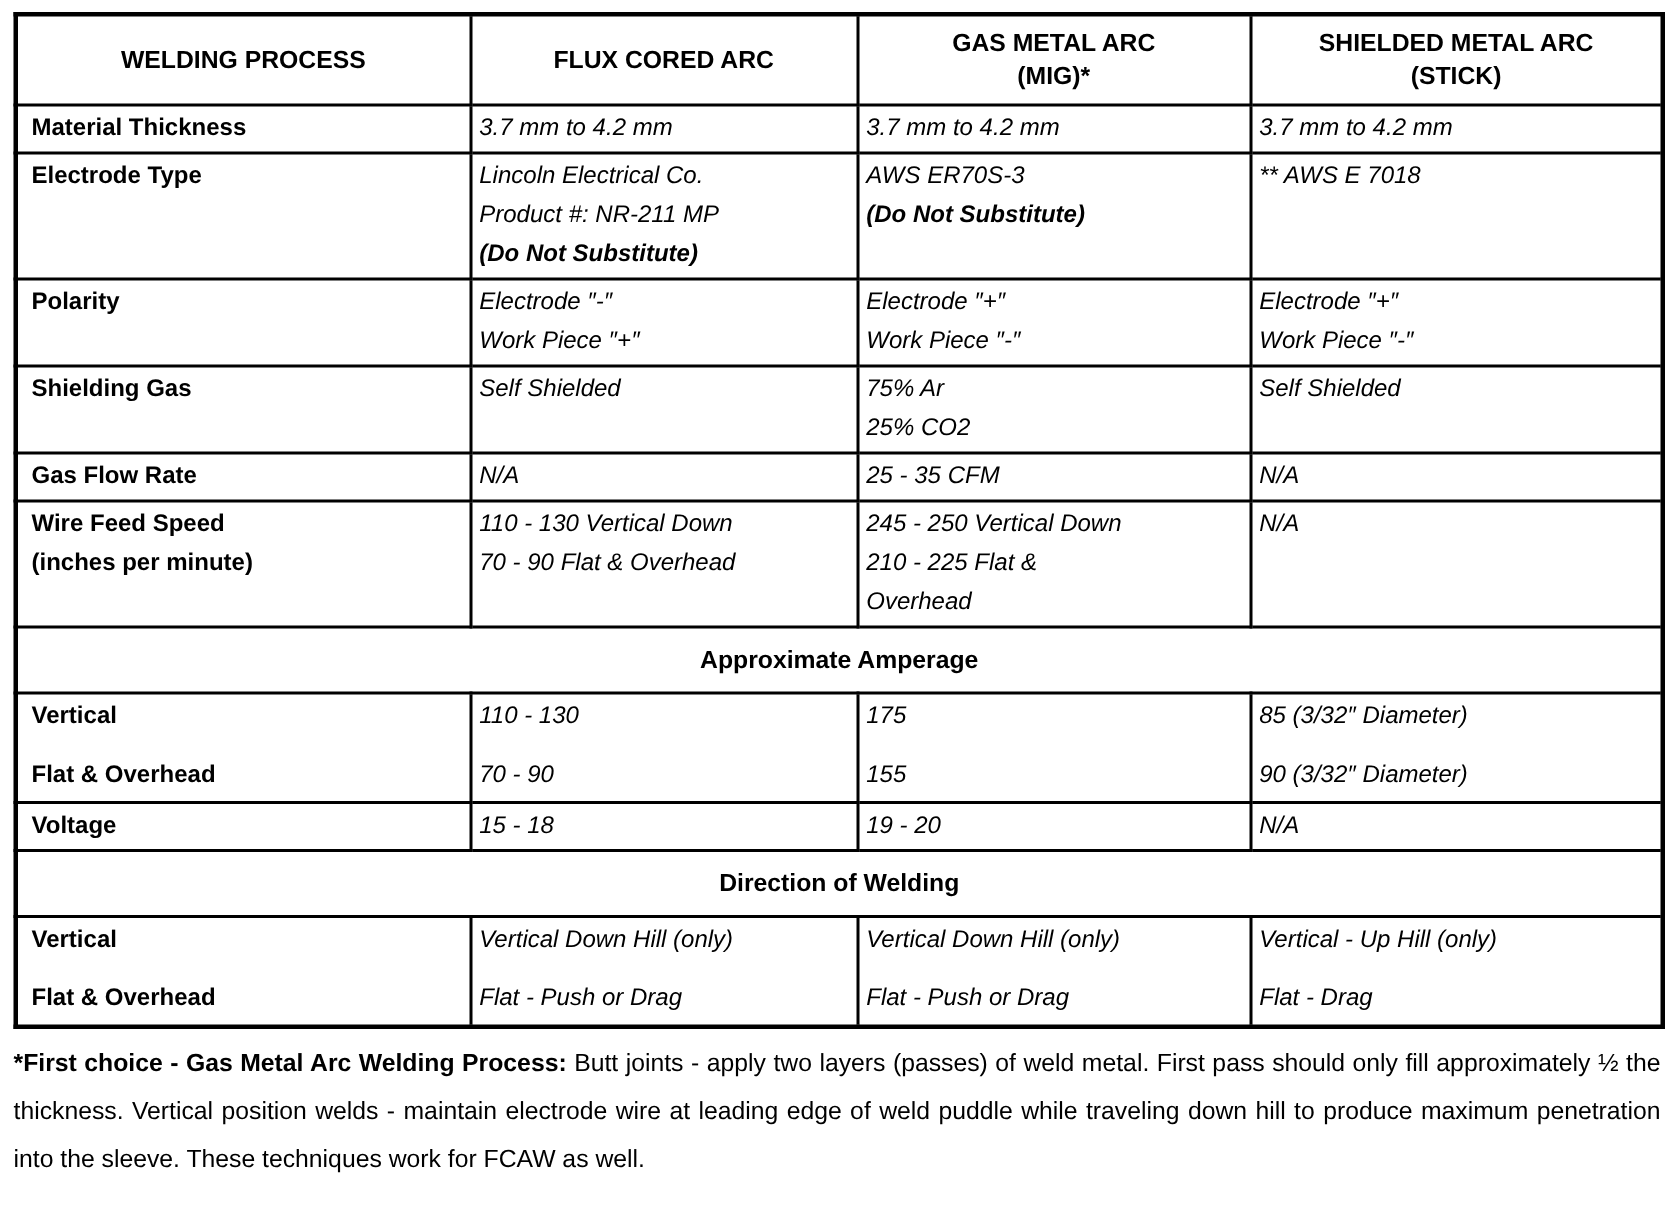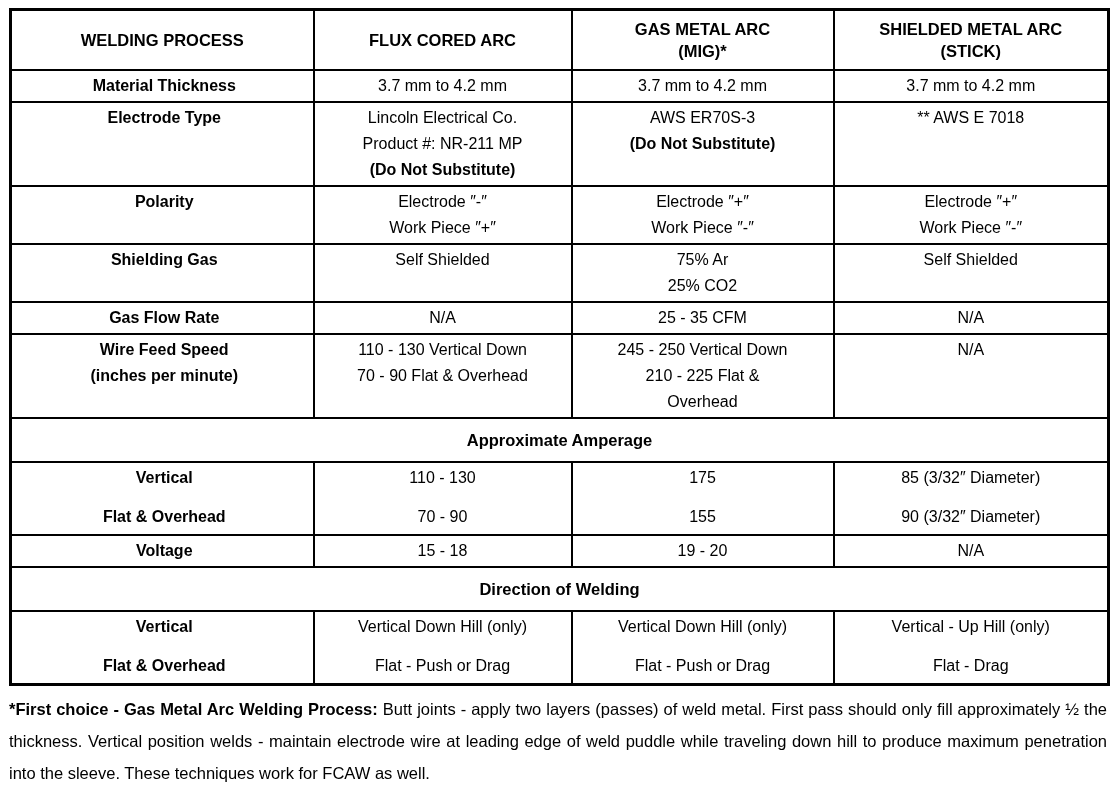--- a/index.html
+++ b/index.html
@@ -31,25 +31,26 @@
   .spec th {
     font-weight: bold;
     font-size: 16.5px;
     text-align: center;
     vertical-align: middle;
     line-height: 22px;
     padding: 7px 4px;
   }
   .spec td.label {
     font-weight: bold;
-    text-align: center;
+    text-align: left;
     padding-left: 9px;
   }
   .spec td.value {
-    text-align: center;
+    text-align: left;
+    font-style: italic;
   }
   .spec tr.section td {
     font-weight: bold;
     text-align: center;
     font-size: 16.5px;
     line-height: 26px;
     padding: 8px 4px;
   }
   .spec .line.bold { font-weight: bold; }
   .spec tr.spaced .line { margin-bottom: 13px; }

